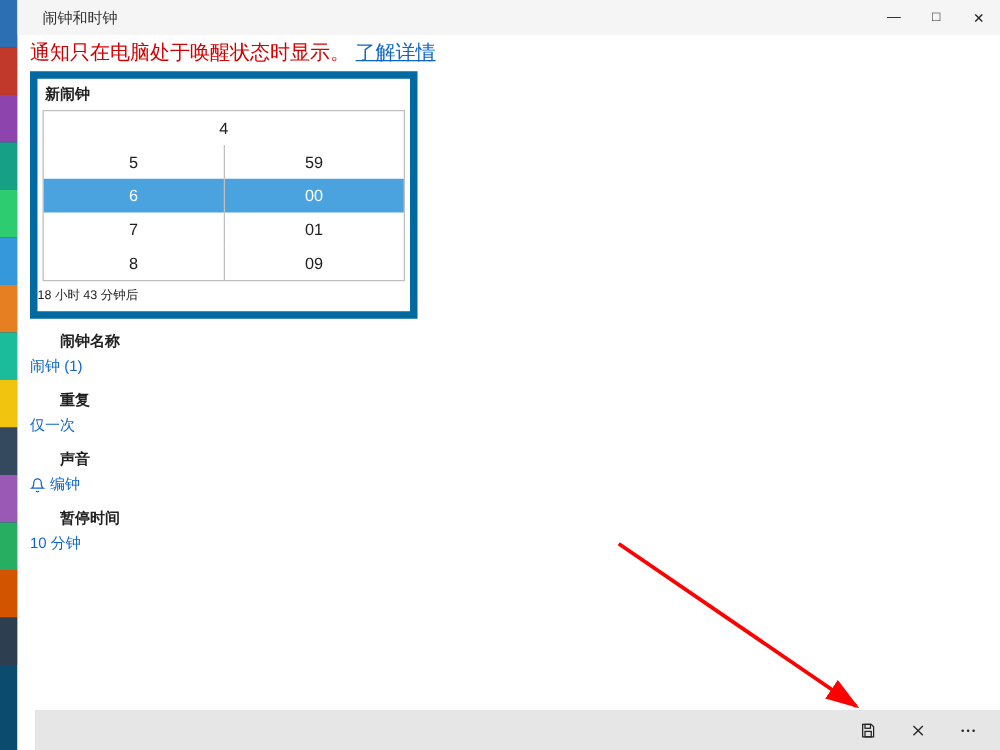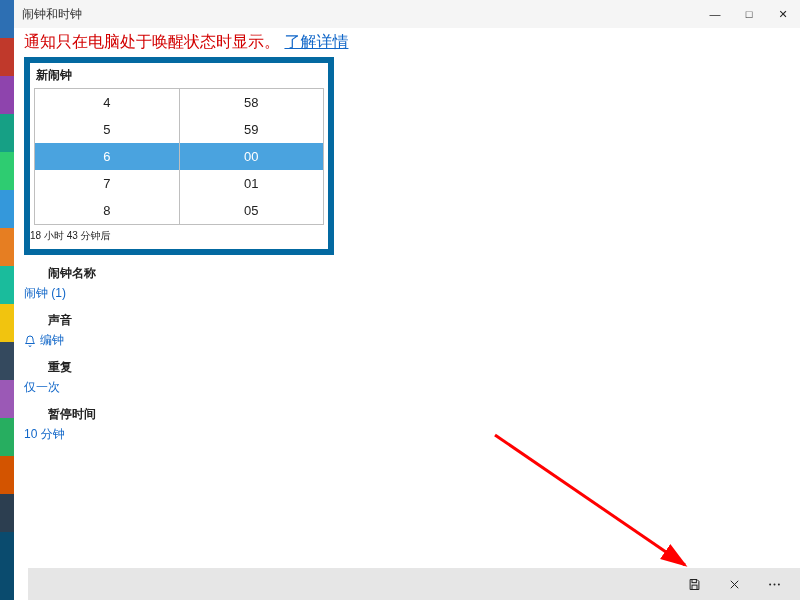--- a/index.html
+++ b/index.html
@@ -6,21 +6,21 @@
   html, body { width: 800px; height: 600px; overflow: hidden; }
   body { background: #fff; position: relative; }
 
   
   .desktop-sliver { position: absolute; left: 0; top: 0; width: 14px; height: 600px; background: #0a4b6e; }
   .sliver-icon { width: 14px; height: 38px; display:flex; align-items:center; justify-content:center; font-size:10px; color:#fff; }
   .si1{background:#2d6fb3}.si2{background:#c0392b}.si3{background:#8e44ad}.si4{background:#16a085}.si5{background:#2ecc71}.si6{background:#3498db}.si7{background:#e67e22}.si8{background:#1abc9c}.si9{background:#f1c40f}.si10{background:#34495e}.si11{background:#9b59b6}.si12{background:#27ae60}.si13{background:#d35400}.si14{background:#2c3e50}
 
   
   .window { position:absolute; left:14px; top:0; right:0; bottom:0; background:#fff; display:flex; flex-direction:column; }
-  .titlebar { height:28px; background:#f5f5f5; display:flex; align-items:center; padding-left:8px; font-size:12px; color:#333; position:relative; }
+  .titlebar { height:28px; background:#f5f5f5; display:flex; align-items:center; padding-left:20px; font-size:12px; color:#333; position:relative; }
   .title-controls { position:absolute; right:0; top:0; height:28px; display:flex; }
   .tc-btn { width:34px; height:28px; display:flex; align-items:center; justify-content:center; font-size:11px; color:#222; cursor:default; }
 
   .content { flex:1; padding:4px 10px 0 10px; font-size:12px; color:#222; overflow:hidden; }
 
   .notice { font-size:16px; margin-bottom:4px; }
   .notice .red { color:#d20000; }
   .notice .link { color:#1066c8; text-decoration:underline; cursor:pointer; }
 
   .time-box { border:6px solid #0369a1; width:310px; position:relative; }
@@ -79,63 +79,62 @@
     <div class="notice">
       <span class="red">通知只在电脑处于唤醒状态时显示。</span>
       <span class="link">了解详情</span>
     </div>
 
     <div class="time-box">
       <div class="tb-title">新闹钟</div>
       <div class="picker">
         <div class="picker-row">
             <div class="picker-cell">4</div>
-            <div class="picker-cell">58</div>
           </div>
         <div class="picker-row">
             <div class="picker-cell">5</div>
             <div class="picker-cell">59</div>
           </div>
         <div class="picker-row sel">
             <div class="picker-cell">6</div>
             <div class="picker-cell">00</div>
           </div>
         <div class="picker-row">
             <div class="picker-cell">7</div>
             <div class="picker-cell">01</div>
           </div>
         <div class="picker-row">
             <div class="picker-cell">8</div>
-            <div class="picker-cell">05</div>
+            <div class="picker-cell">09</div>
           </div>
       </div>
       <div class="after-text">18 小时 43 分钟后</div>
     </div>
 
     <div class="field">
       <div class="field-label">闹钟名称</div>
       <div class="field-value">闹钟 (1)</div>
+    </div>
+
+    <div class="field">
+      <div class="field-label">重复</div>
+      <div class="field-value">仅一次</div>
     </div>
 
     <div class="field">
       <div class="field-label">声音</div>
       <div class="field-value">
         <span class="bell-icon">
           <svg viewBox="0 0 24 24" fill="none" stroke="#1066c8" stroke-width="2">
               <path d="M18 8a6 6 0 10-12 0c0 7-3 9-3 9h18s-3-2-3-9"></path>
               <path d="M14 21a2 2 0 01-4 0"></path>
             </svg>
         </span>
         <span>编钟</span>
       </div>
-    </div>
-
-    <div class="field">
-      <div class="field-label">重复</div>
-      <div class="field-value">仅一次</div>
     </div>
 
     <div class="field">
       <div class="field-label">暂停时间</div>
       <div class="field-value">10 分钟</div>
     </div>
   </div>
 
   <div class="bottom-bar">
     <div class="bb-btn">

